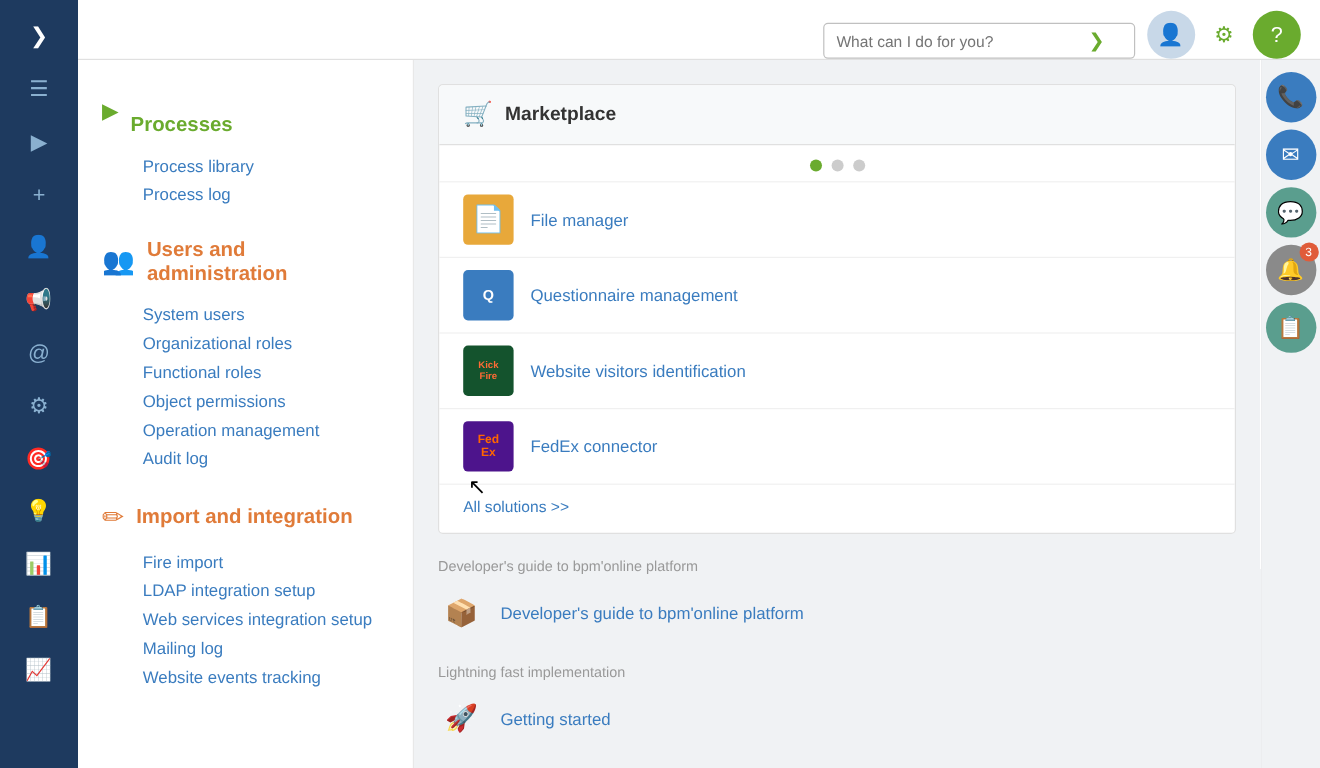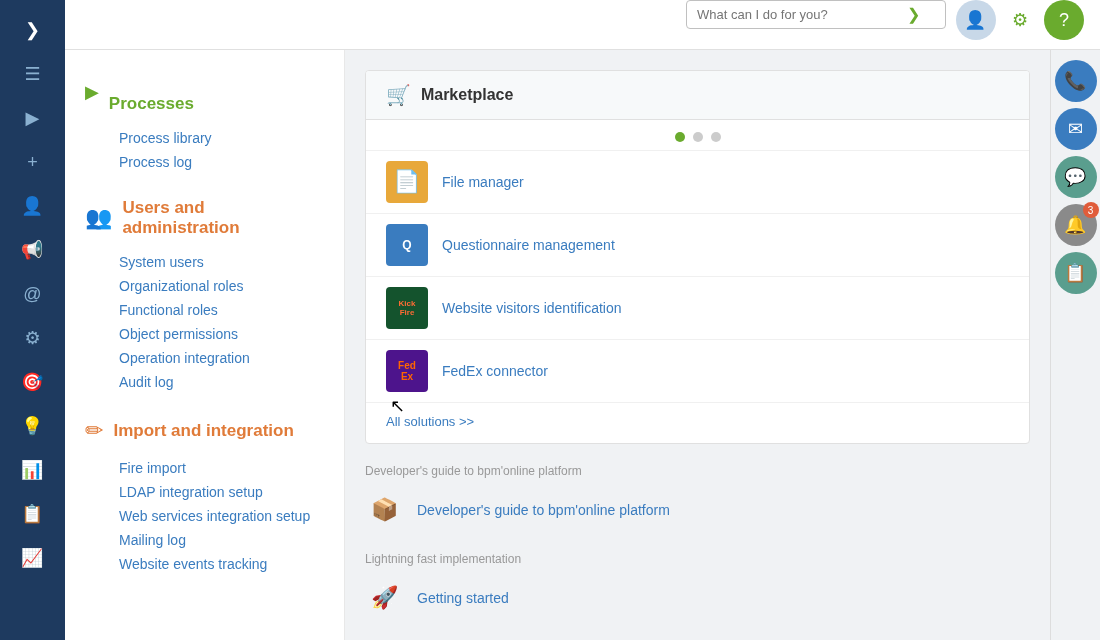--- a/index.html
+++ b/index.html
@@ -37,21 +37,21 @@
       flex-direction: column;
       height: 640px;
       overflow: hidden;
     }
 
     
     .topbar {
       height: 50px;
       background: #fff;
       display: flex;
-      align-items: flex-start;
+      align-items: flex-end;
       justify-content: flex-end;
       padding: 0 16px;
       border-bottom: 1px solid #e0e0e0;
       gap: 10px;
     }
     .search-box {
       display: flex;
       align-items: center;
       border: 1px solid #c0c0c0;
       border-radius: 4px;
@@ -340,21 +340,21 @@
 
       <div class="nav-section">
         <div class="nav-section-header">
           <span style="color:#e07b39;font-size:22px;">👥</span>
           <span class="nav-section-title">Users and administration</span>
         </div>
         <a class="nav-link">System users</a>
         <a class="nav-link">Organizational roles</a>
         <a class="nav-link">Functional roles</a>
         <a class="nav-link">Object permissions</a>
-        <a class="nav-link">Operation integration</a>
+        <a class="nav-link">Operation management</a>
         <a class="nav-link">Audit log</a>
       </div>
 
       <div class="nav-section">
         <div class="nav-section-header">
           <span style="color:#e07b39;font-size:22px;">✏</span>
           <span class="nav-section-title">Import and integration</span>
         </div>
         <a class="nav-link">Fire import</a>
         <a class="nav-link">LDAP integration setup</a>

